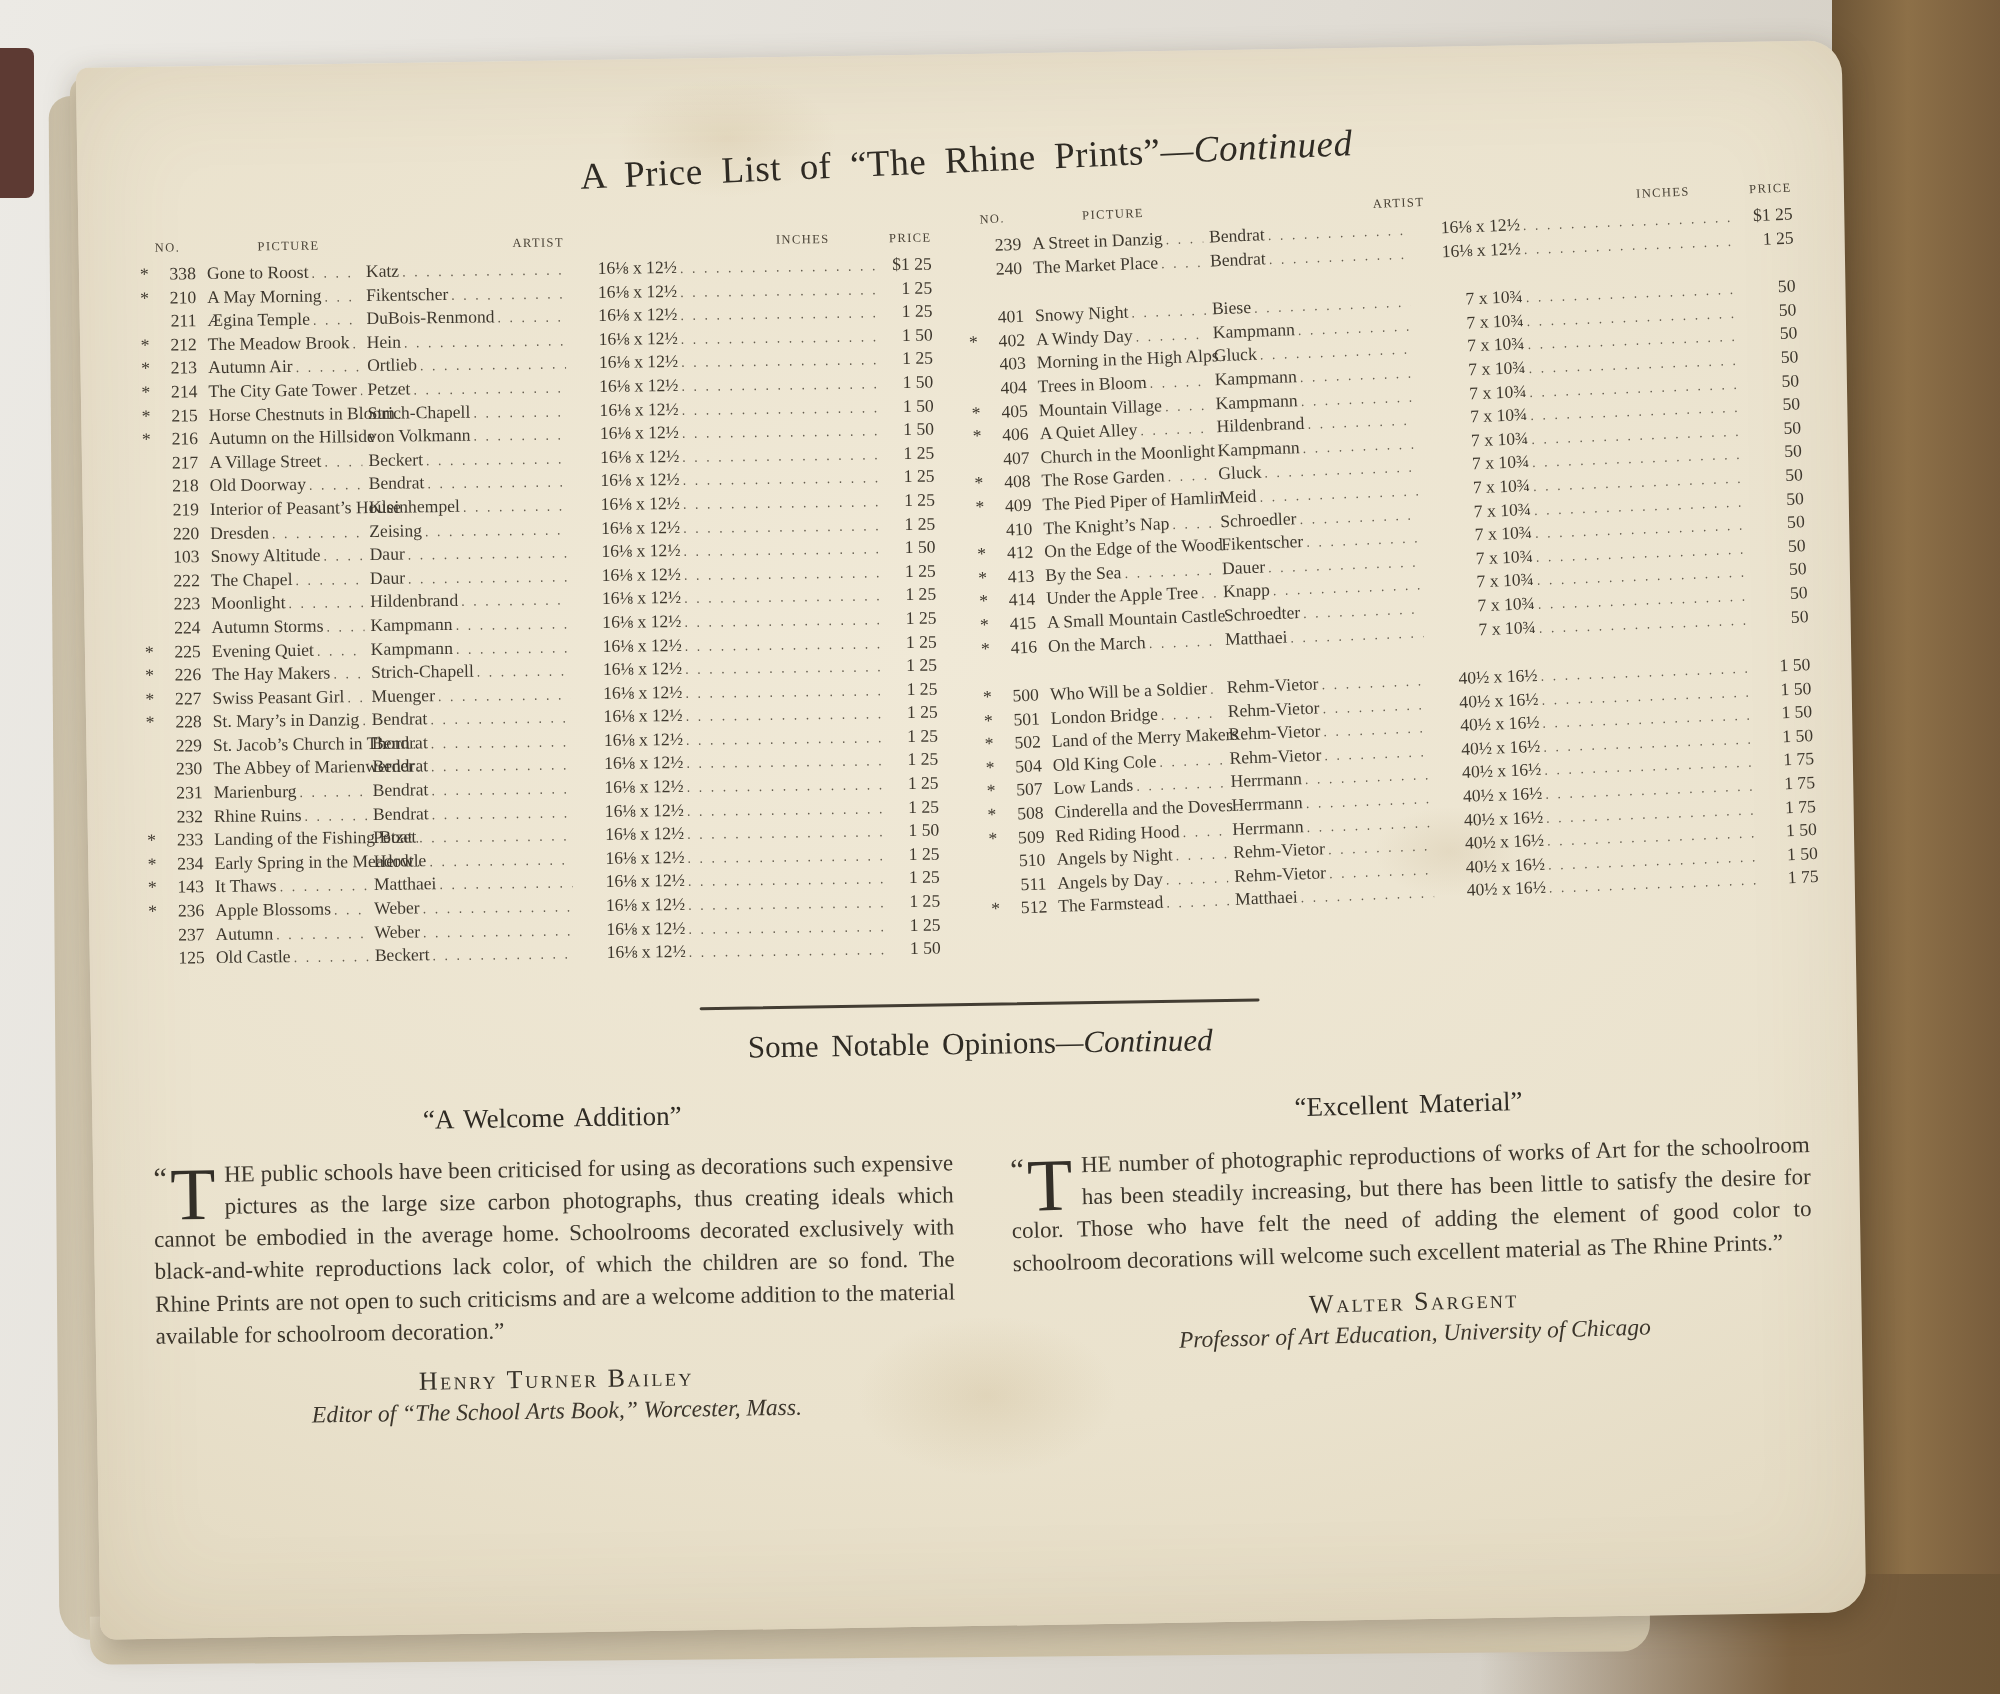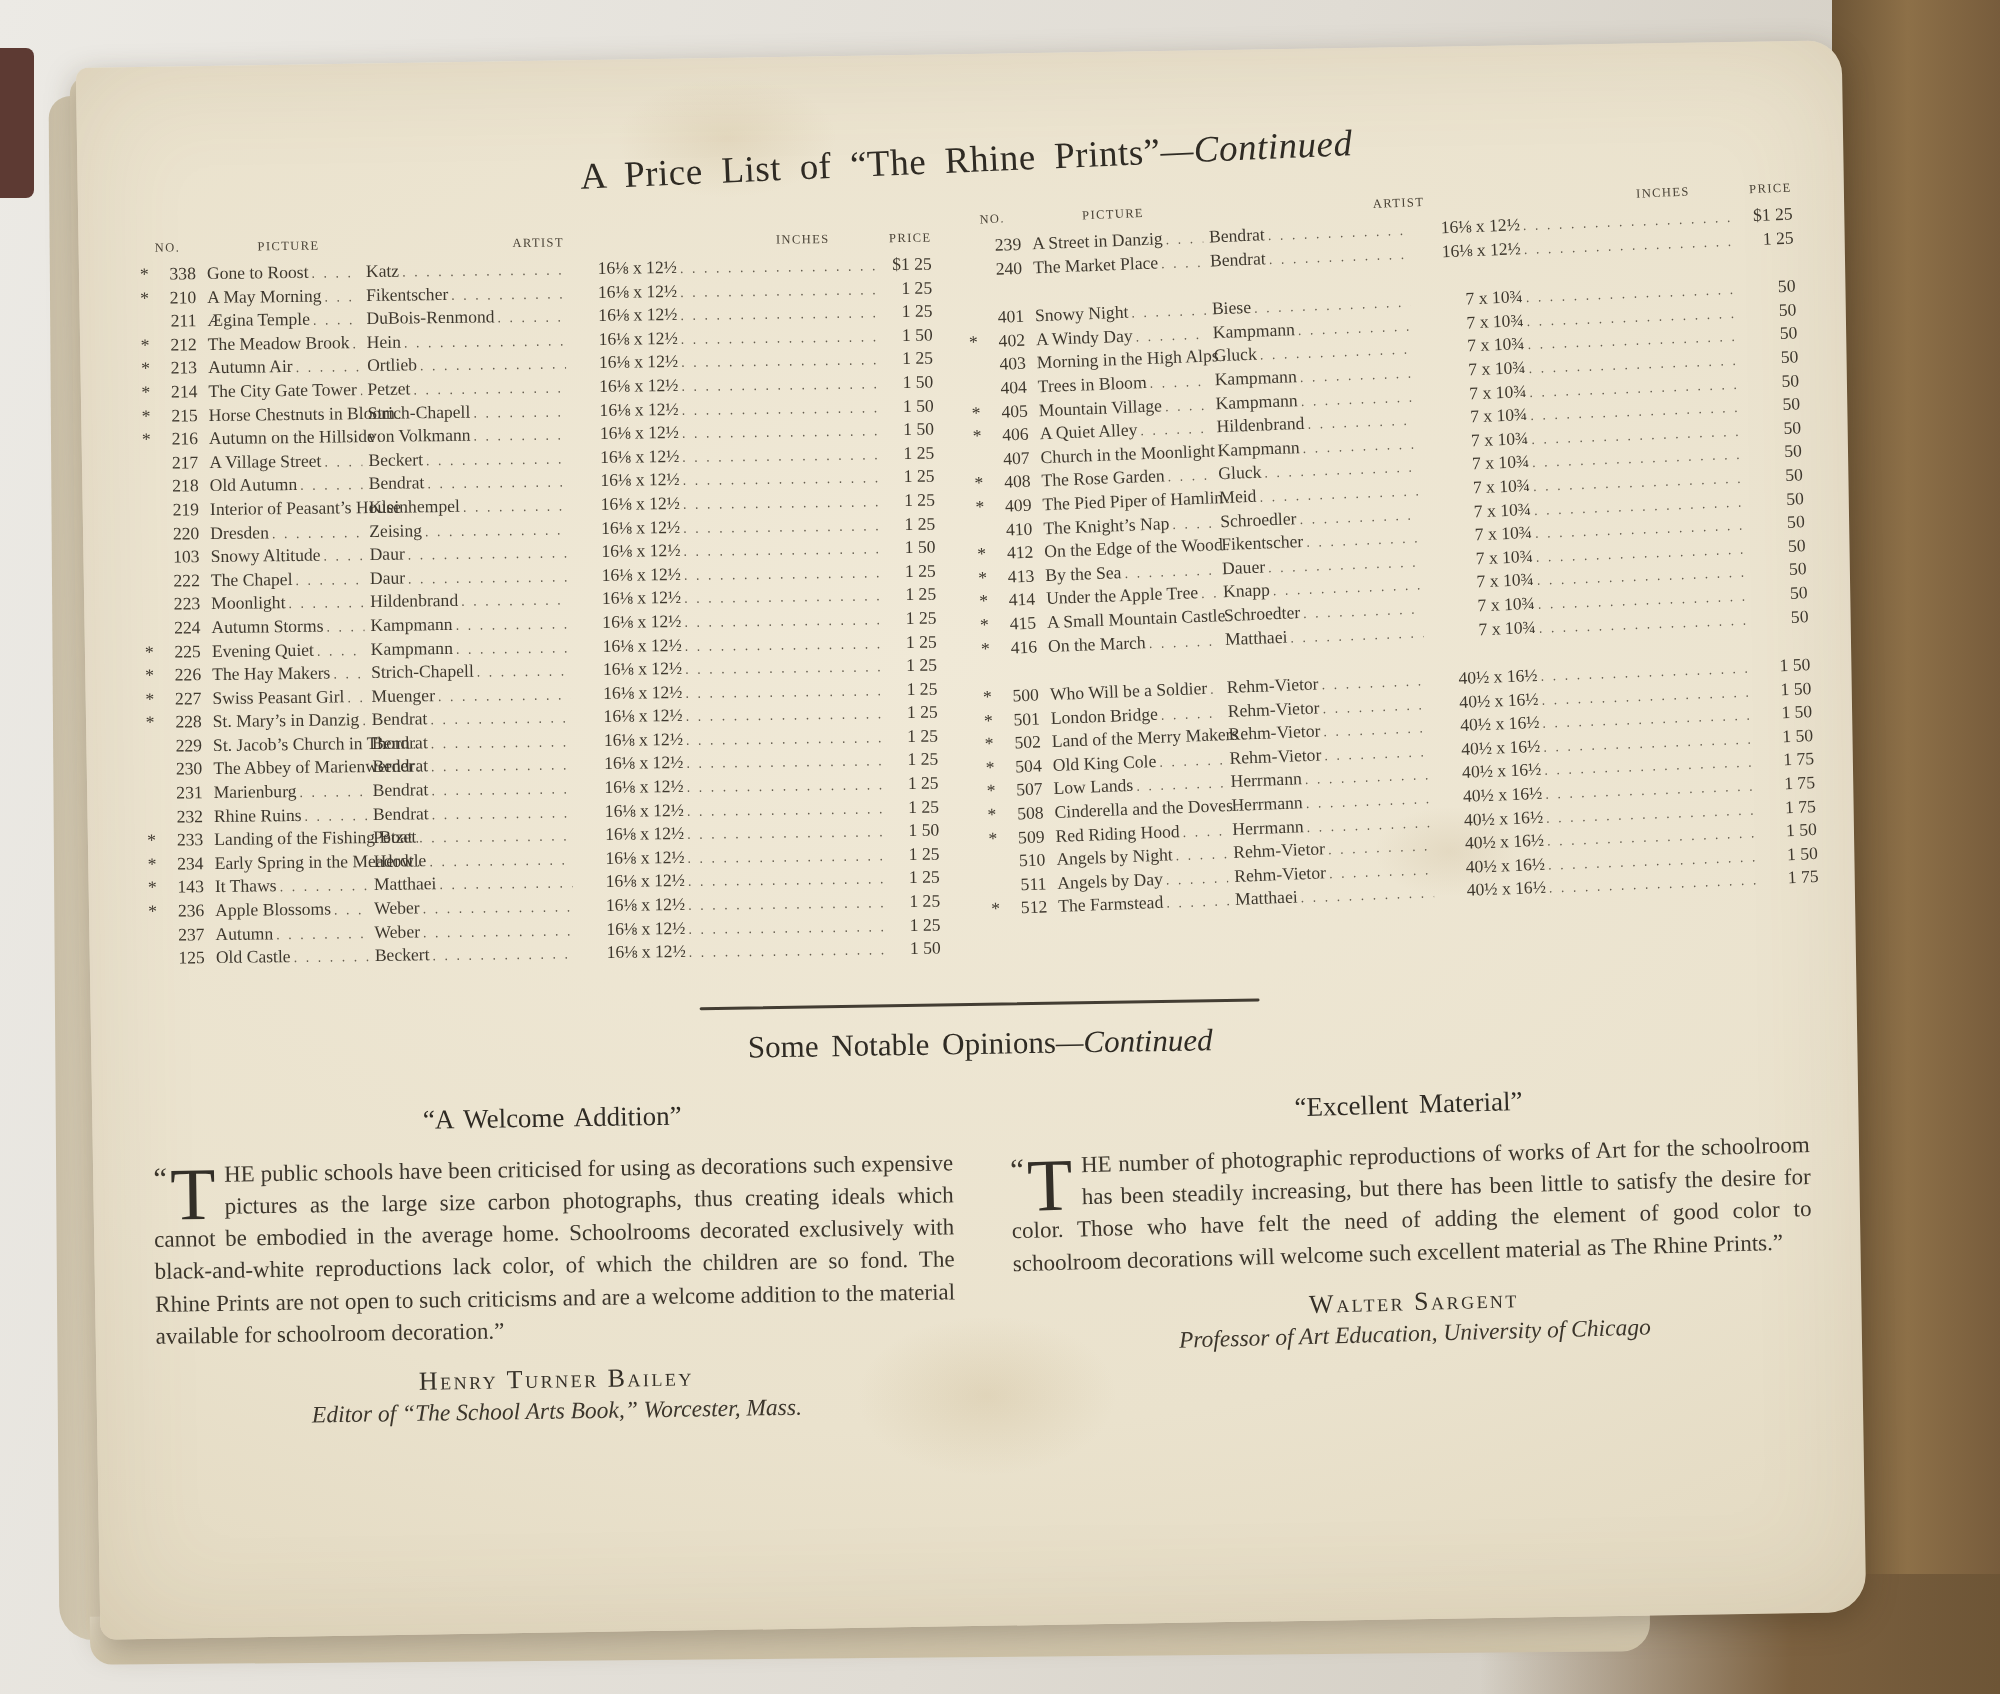--- a/index.html
+++ b/index.html
@@ -251,21 +251,21 @@
             </span>
             <span class="c-inch">16⅛ x 12½</span>
             <span class="c-gap fill"></span>
             <span class="c-price">1 25</span>
           </div>
 
           <div class="row">
             <span class="c-star"></span>
             <span class="c-no">218</span>
             <span class="c-pic">
-              <span class="t">Old Autumn</span>
+              <span class="t">Old Doorway</span>
               <span class="fill"></span>
             </span>
             <span class="c-artist">
               <span class="t">Bendrat</span>
               <span class="fill"></span>
             </span>
             <span class="c-inch">16⅛ x 12½</span>
             <span class="c-gap fill"></span>
             <span class="c-price">1 25</span>
           </div>

